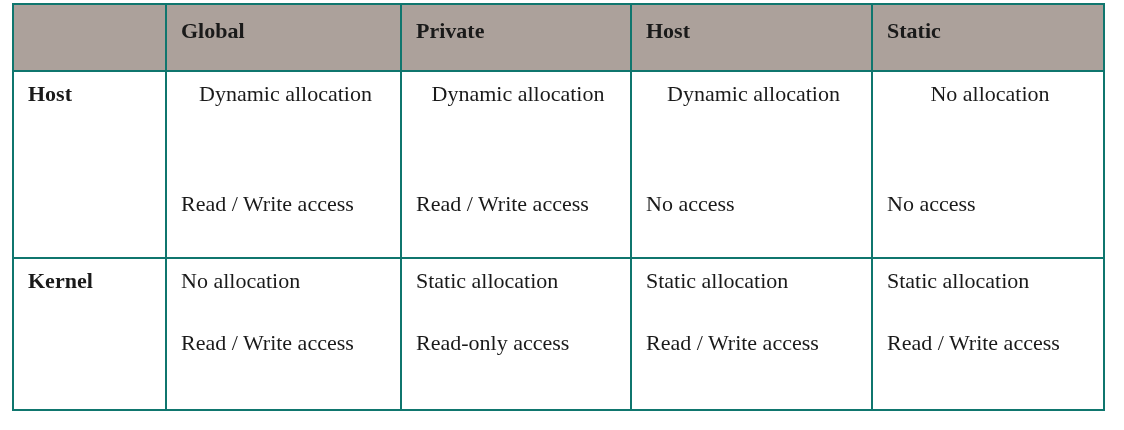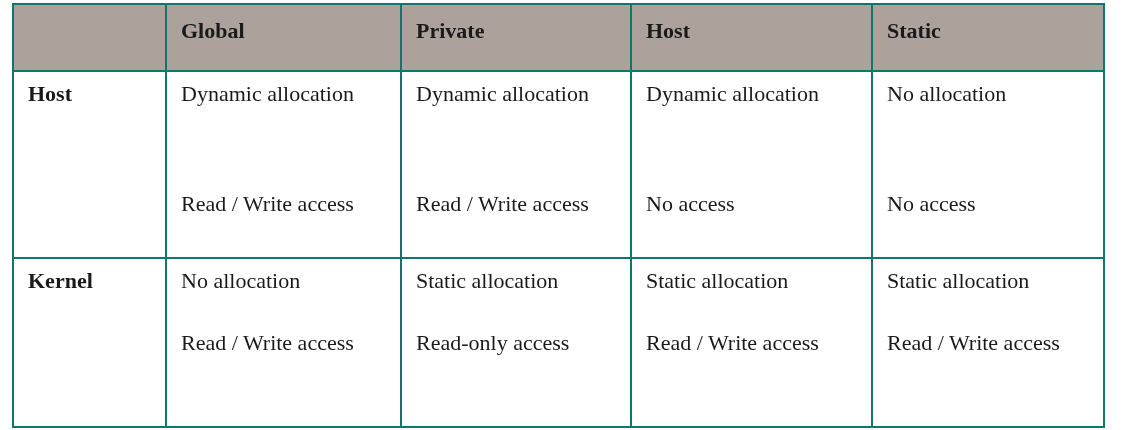--- a/index.html
+++ b/index.html
@@ -35,31 +35,31 @@
     padding: 6px 10px 16px 14px;
     overflow: hidden;
   }
   col.c0 { width: 153px; }
   col.c1 { width: 235px; }
   col.c2 { width: 230px; }
   col.c3 { width: 241px; }
   col.c4 { width: 232px; }
   tr.header-row { height: 67px; }
   tr.host-row   { height: 187px; margin-top: 36px; }
-  tr.kernel-row { height: 169px; border-radius: 32px; }
+  tr.kernel-row { height: 152px; border-radius: 32px; }
   tr.header-row th {
     background: #aca19b;
     font-weight: bold;
     padding-top: 10px;
   }
   td.row-label {
     font-weight: bold;
   }
   
-  .host-row .alloc   { min-height: 62px; }
+  .host-row .alloc   { min-height: 62px; text-align: center; }
   .host-row .access  { margin-top: 48px; }
   .kernel-row .alloc { min-height: 31px; }
   .kernel-row .access{ margin-top: 31px; }
 </style>
 </head>
 <body>
 
 <div class="page">
   <table class="mem-table">
     <colgroup>

